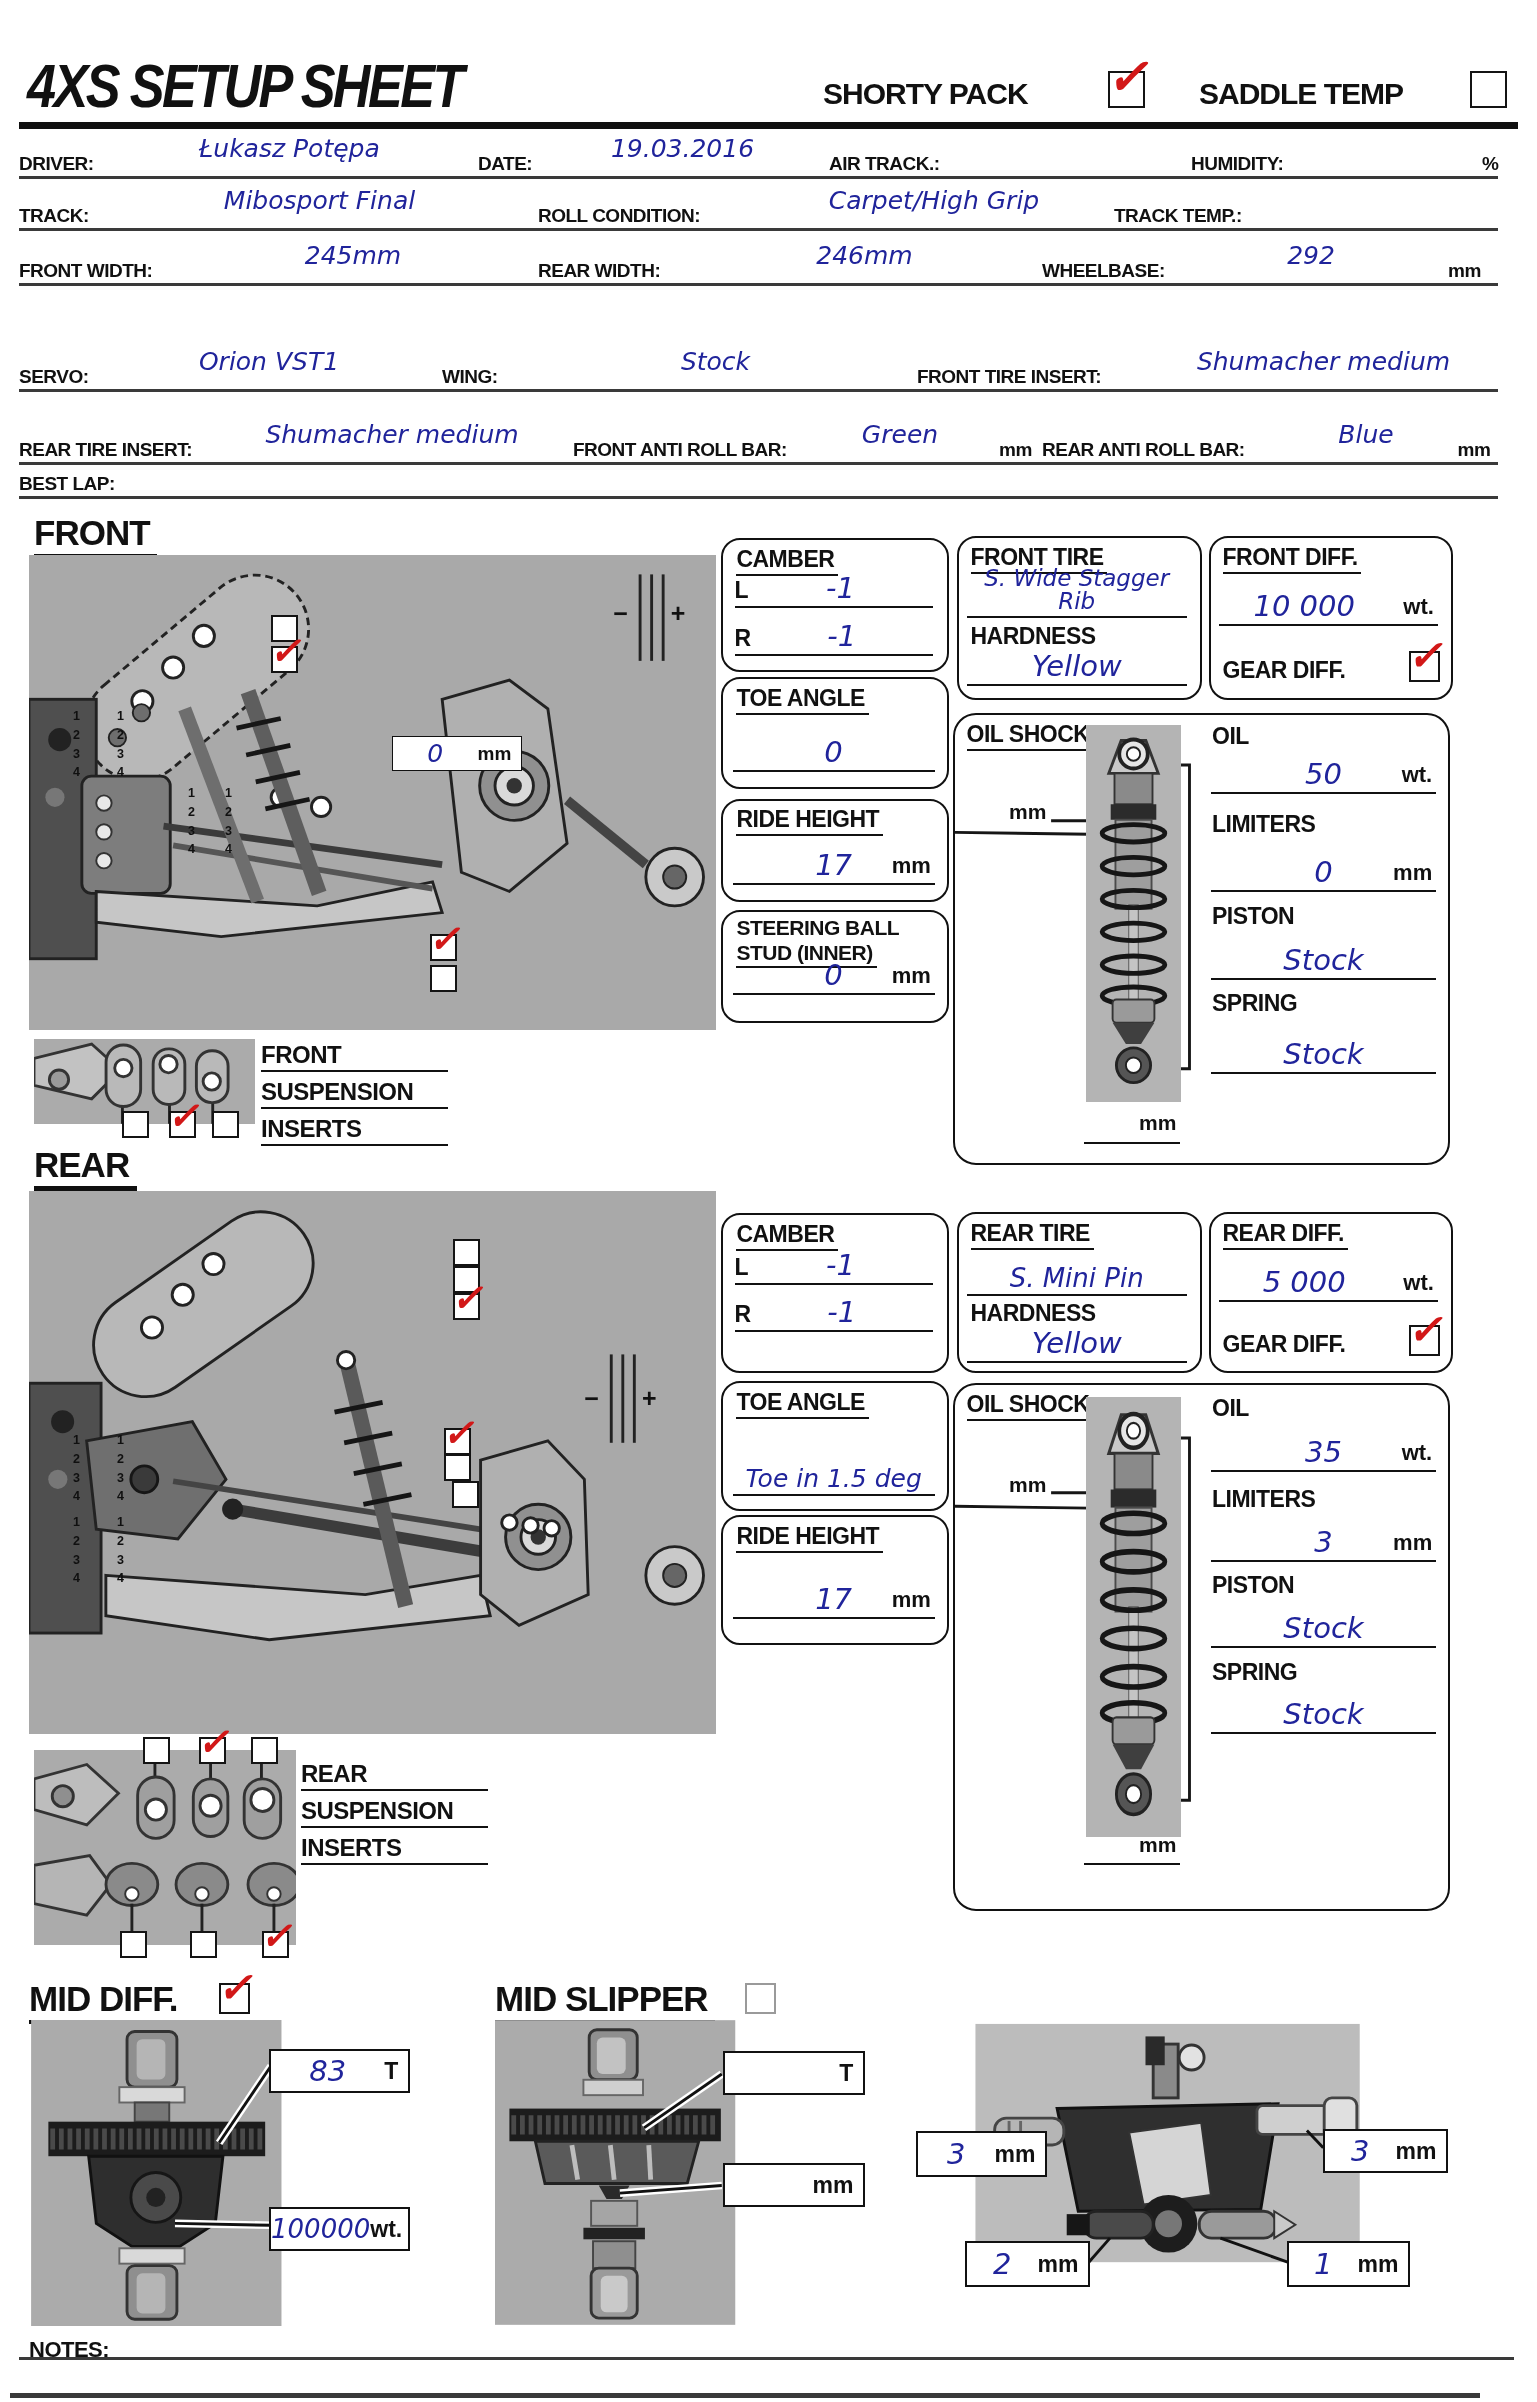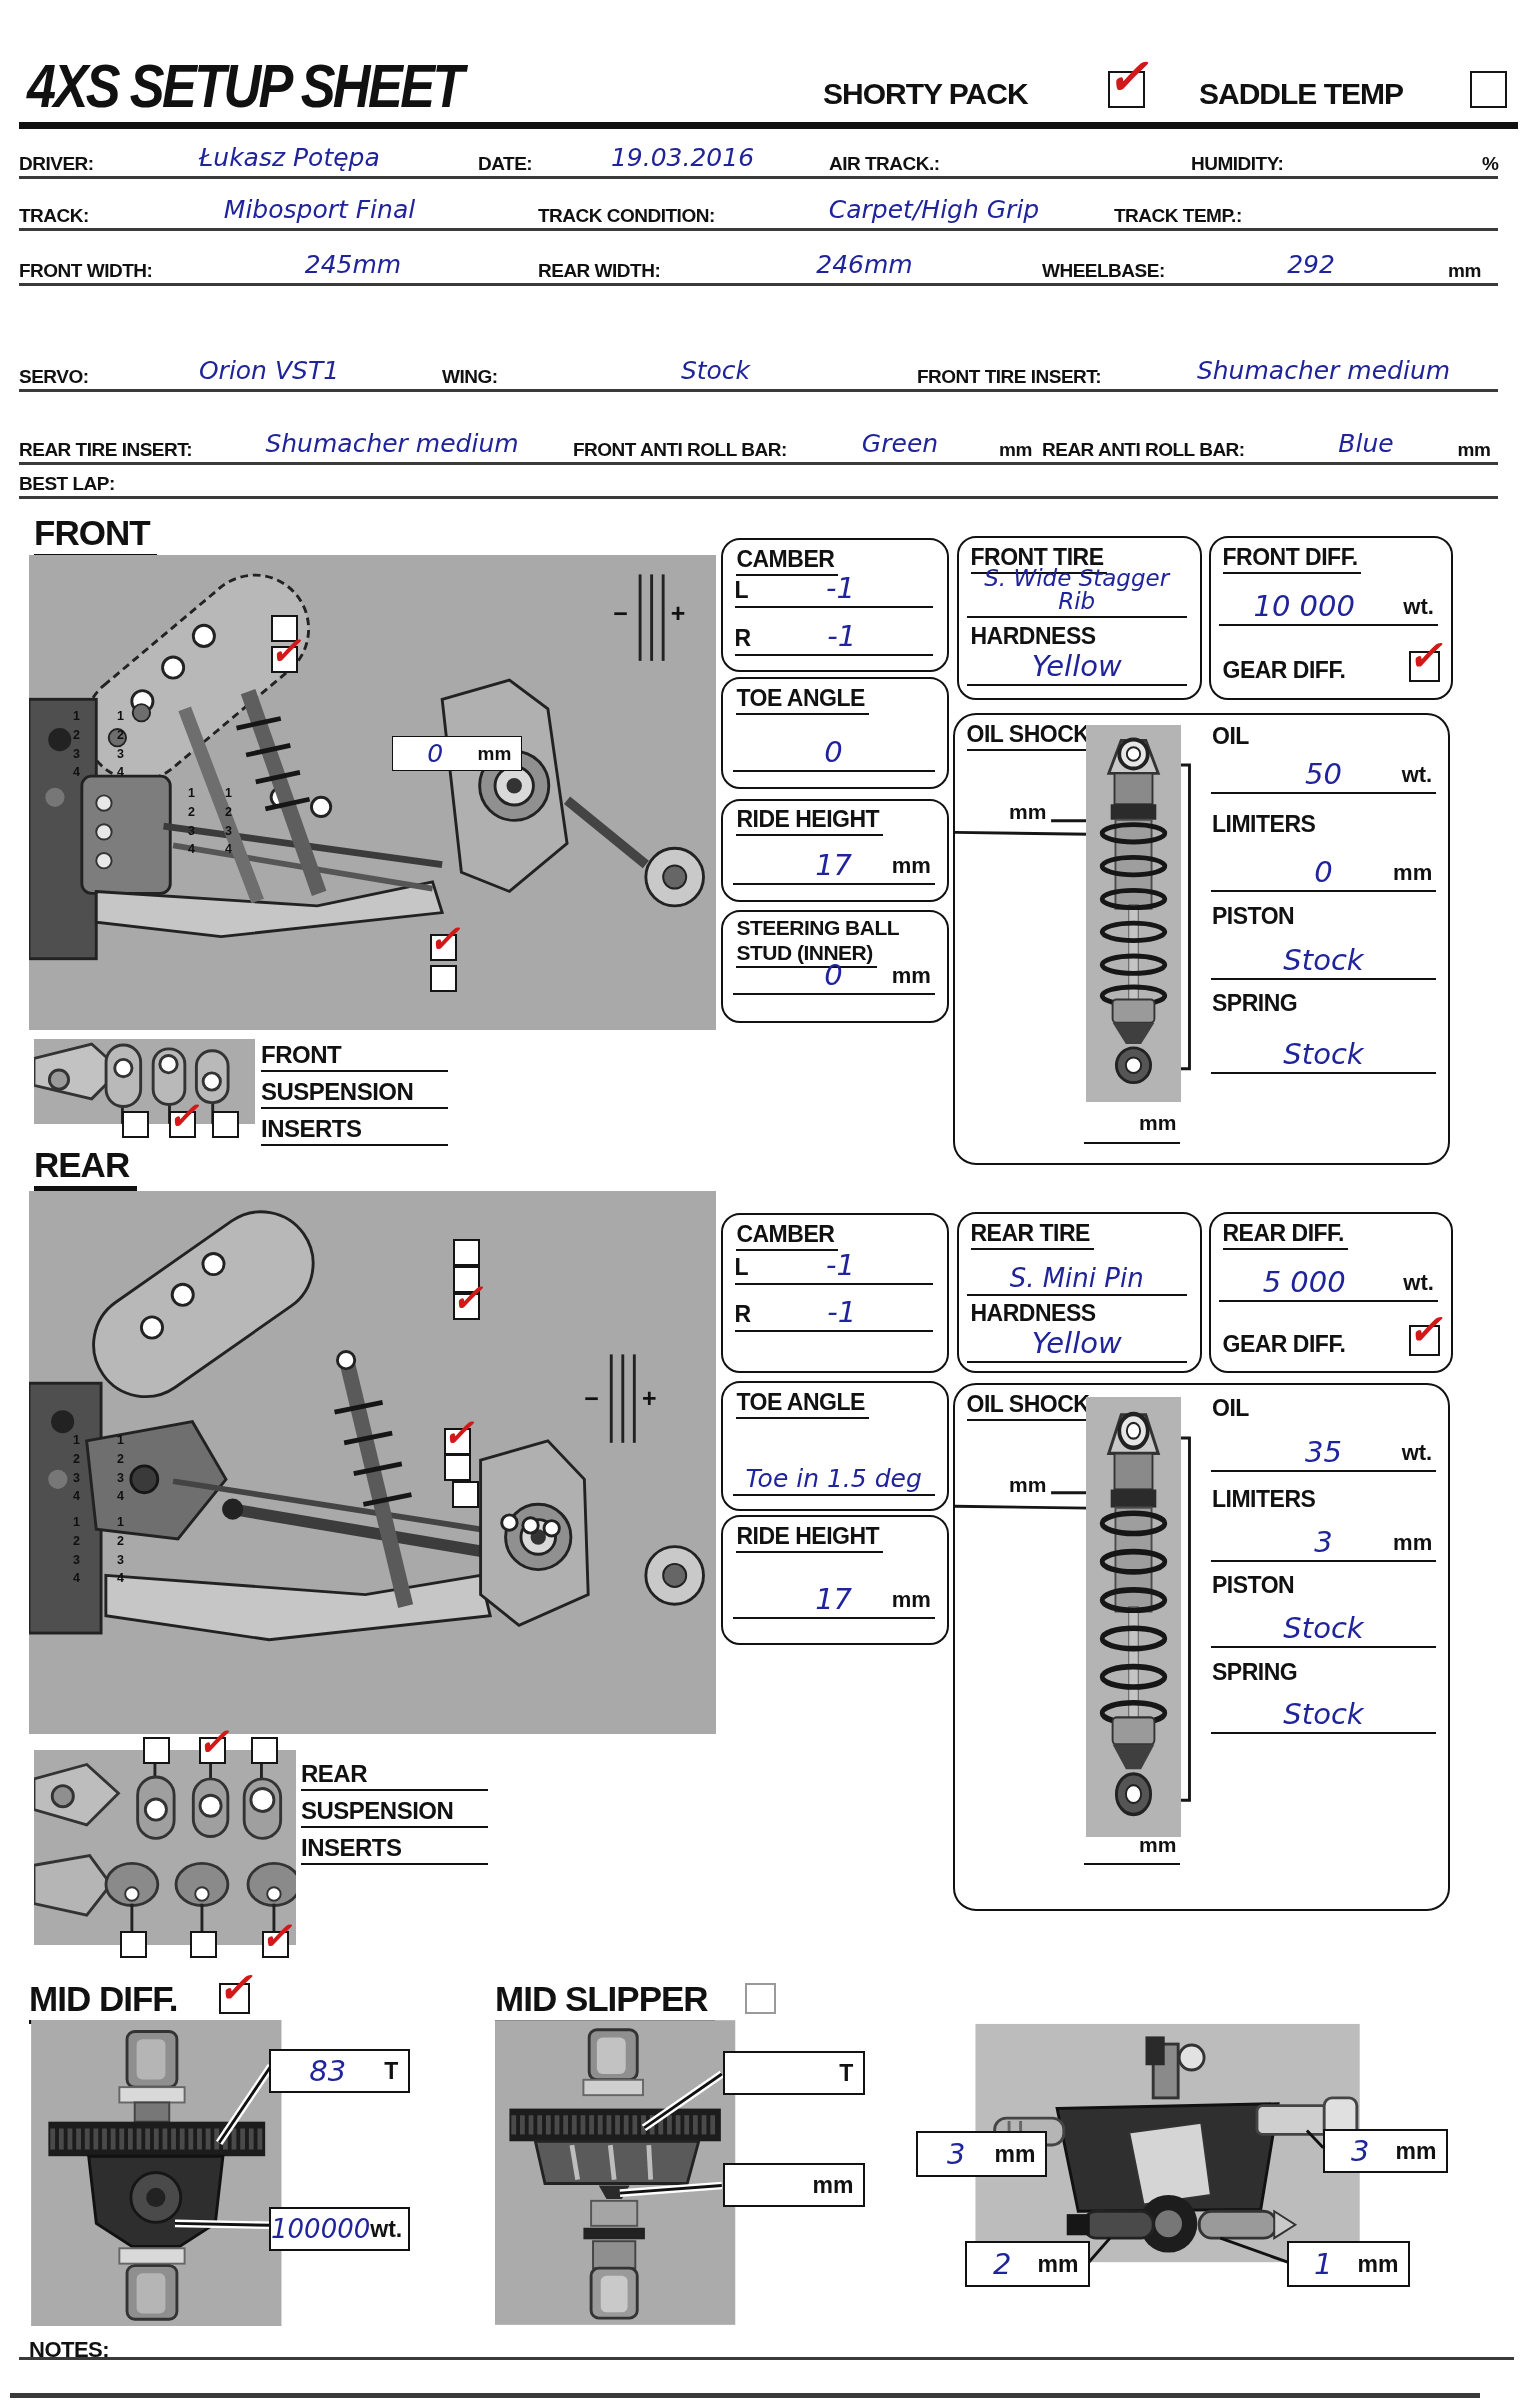--- a/index.html
+++ b/index.html
@@ -8,21 +8,21 @@
   .abs{position:absolute}
   .hw{font-family:"DejaVu Sans",sans-serif;font-style:italic;color:#20249b}
   .title{left:27px;top:50px;font-size:58px;font-weight:bold;font-style:italic;letter-spacing:-2.9px;
          transform:scaleX(.9) scaleY(1.05);transform-origin:left top;white-space:nowrap}
   .packlbl{font-size:30px;font-weight:bold;letter-spacing:-1px;white-space:nowrap}
   .thickbar{left:19px;top:122px;width:1499px;height:6.7px;background:#101010}
   .irow{position:absolute;left:19px;width:1479px;height:42px;display:flex;align-items:flex-end;
         border-bottom:3.8px solid #3a3a3a}
   .cell{flex:0 0 auto;display:block;white-space:nowrap;overflow:visible}
   .lab{font-size:19px;font-weight:bold;letter-spacing:-0.5px;padding-bottom:1px}
-  .val{font-size:25px;line-height:1;text-align:center;padding-bottom:6px}
+  .val{font-size:25px;line-height:1;text-align:center;padding-bottom:15px}
   .h1{position:absolute;font-size:35px;font-weight:bold;letter-spacing:-1px;border-bottom:5.8px solid #101010;
       padding:0 7.7px 1px 0;white-space:nowrap}
   .gimg{position:absolute;background:#a9a9a9}
   .gimg svg{position:absolute;left:0;top:0}
   .box{position:absolute;border:2.9px solid #111;border-radius:19px;background:#fff}
   .bh{position:absolute;font-size:23px;font-weight:bold;letter-spacing:-0.5px;
       border-bottom:2.9px solid #111;padding:0 3.8px 1px 0;white-space:nowrap}
   .vrow{position:absolute;border-bottom:2.9px solid #111;display:flex;align-items:flex-end;justify-content:center}
   .bval{flex:1;font-size:29px;line-height:1;text-align:center;padding-bottom:2.9px}
   .bsub{font-size:23px;font-weight:bold;padding-bottom:1.9px}
@@ -96,21 +96,21 @@
     <span class="cell val hw" style="width:293px">19.03.2016</span>
     <span class="cell lab" style="width:125px">AIR TRACK.:</span>
     <span class="cell val hw" style="width:237px"></span>
     <span class="cell lab" style="width:123px">HUMIDITY:</span>
     <span class="cell val hw" style="width:168px"></span>
     <span class="cell lab" style="width:17.3px">%</span>
   </div>
   <div class="irow" style="top:186px">
     <span class="cell lab" style="width:82px">TRACK:</span>
     <span class="cell val hw" style="width:437px">Mibosport Final</span>
-    <span class="cell lab" style="width:216px">TRACK CONDITION:</span>
+    <span class="cell lab" style="width:216px">ROLL CONDITION:</span>
     <span class="cell val hw" style="width:360px">Carpet/High Grip</span>
     <span class="cell lab" style="width:173px">TRACK TEMP.:</span>
     <span class="cell val hw" style="width:211px"></span>
   </div>
   <div class="irow" style="top:241px">
     <span class="cell lab" style="width:149px">FRONT WIDTH:</span>
     <span class="cell val hw" style="width:370px">245mm</span>
     <span class="cell lab" style="width:149px">REAR WIDTH:</span>
     <span class="cell val hw" style="width:355px">246mm</span>
     <span class="cell lab" style="width:149px">WHEELBASE:</span>

